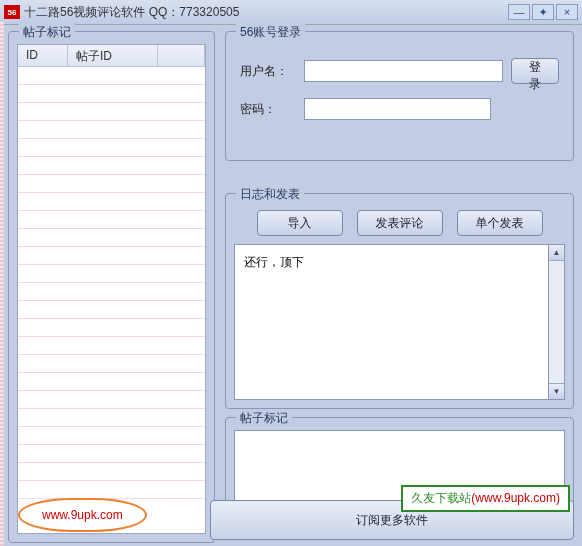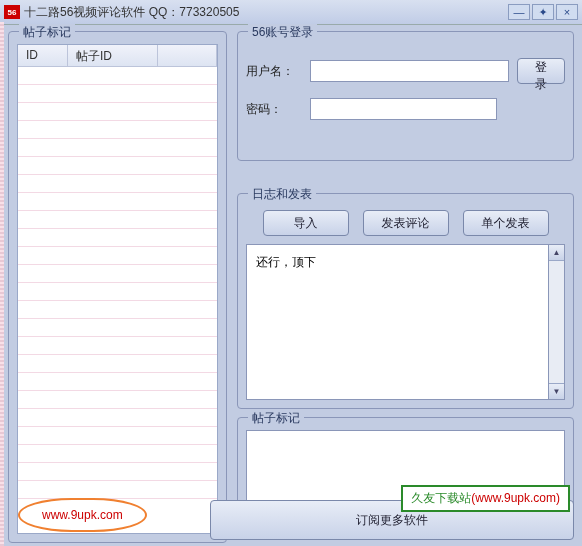--- a/index.html
+++ b/index.html
@@ -22,21 +22,21 @@
 .gb-left { flex: 1; display: flex; flex-direction: column; }
 .table-wrap { flex: 1; border: 1px solid #9aa8c8; background: #fff; overflow: hidden; }
 .table-head { display: flex; background: linear-gradient(#f0f2fa, #dde4f2); border-bottom: 1px solid #bcc4da; height: 22px; }
 .th { border-right: 1px solid #bcc4da; padding: 3px 8px; color: #333; font-size: 12px; }
 .th1 { width: 50px; }
 .th2 { width: 90px; }
 .table-body { height: calc(100% - 22px); overflow-y: auto; }
 .row { height: 18px; border-bottom: 1px solid #f3d9e4; }
 
 .gb-login { height: 130px; }
-.login-row { display: flex; align-items: center; margin: 14px 0; gap: 8px; }
+.login-row { display: flex; align-items: center; margin: 14px 6px; gap: 8px; }
 .login-row label { width: 56px; color: #222; text-align: left; }
 .login-row input { flex: 1; height: 22px; border: 1px solid #8a96b8; background: #fff; padding: 0 4px; }
 .btn { height: 26px; border: 1px solid #7a88aa; border-radius: 4px; background: linear-gradient(#e8edf7, #c8d2e8); color: #223; cursor: pointer; padding: 0 14px; font-size: 12px; }
 .btn-login { width: 48px; }
 
 .gb-post { height: 216px; display: flex; flex-direction: column; margin-top: 24px; }
 .btn-row { display: flex; gap: 14px; justify-content: center; margin: 4px 0 8px 0; }
 .btn-row .btn { width: 86px; }
 .textarea-wrap { flex: 1; display: flex; }
 .textarea-wrap textarea { flex: 1; border: 1px solid #8a96b8; background: #fff; resize: none; padding: 9px; font-family: inherit; font-size: 12px; }

